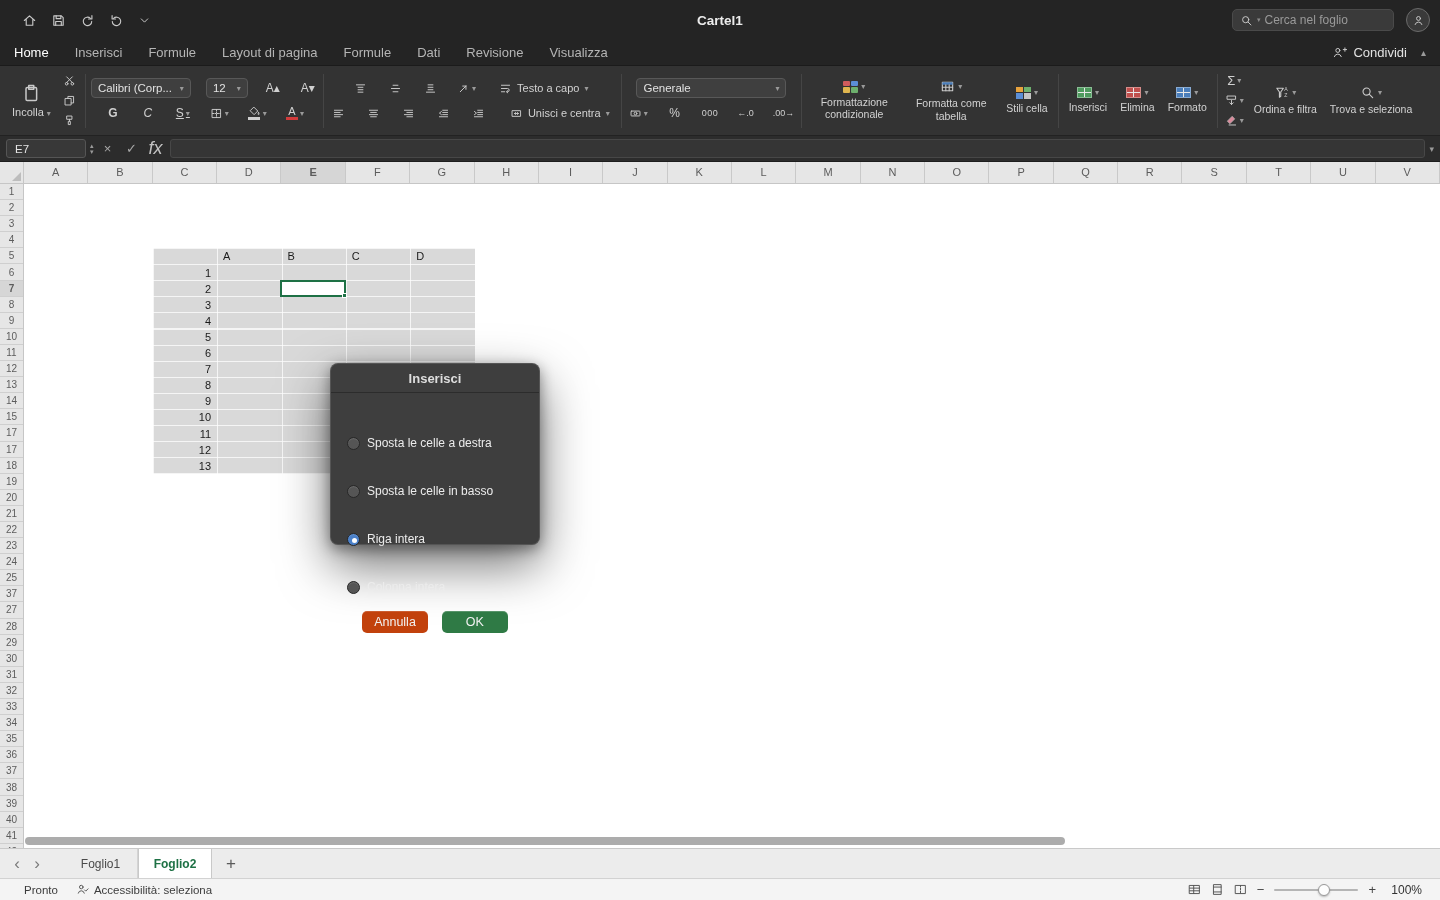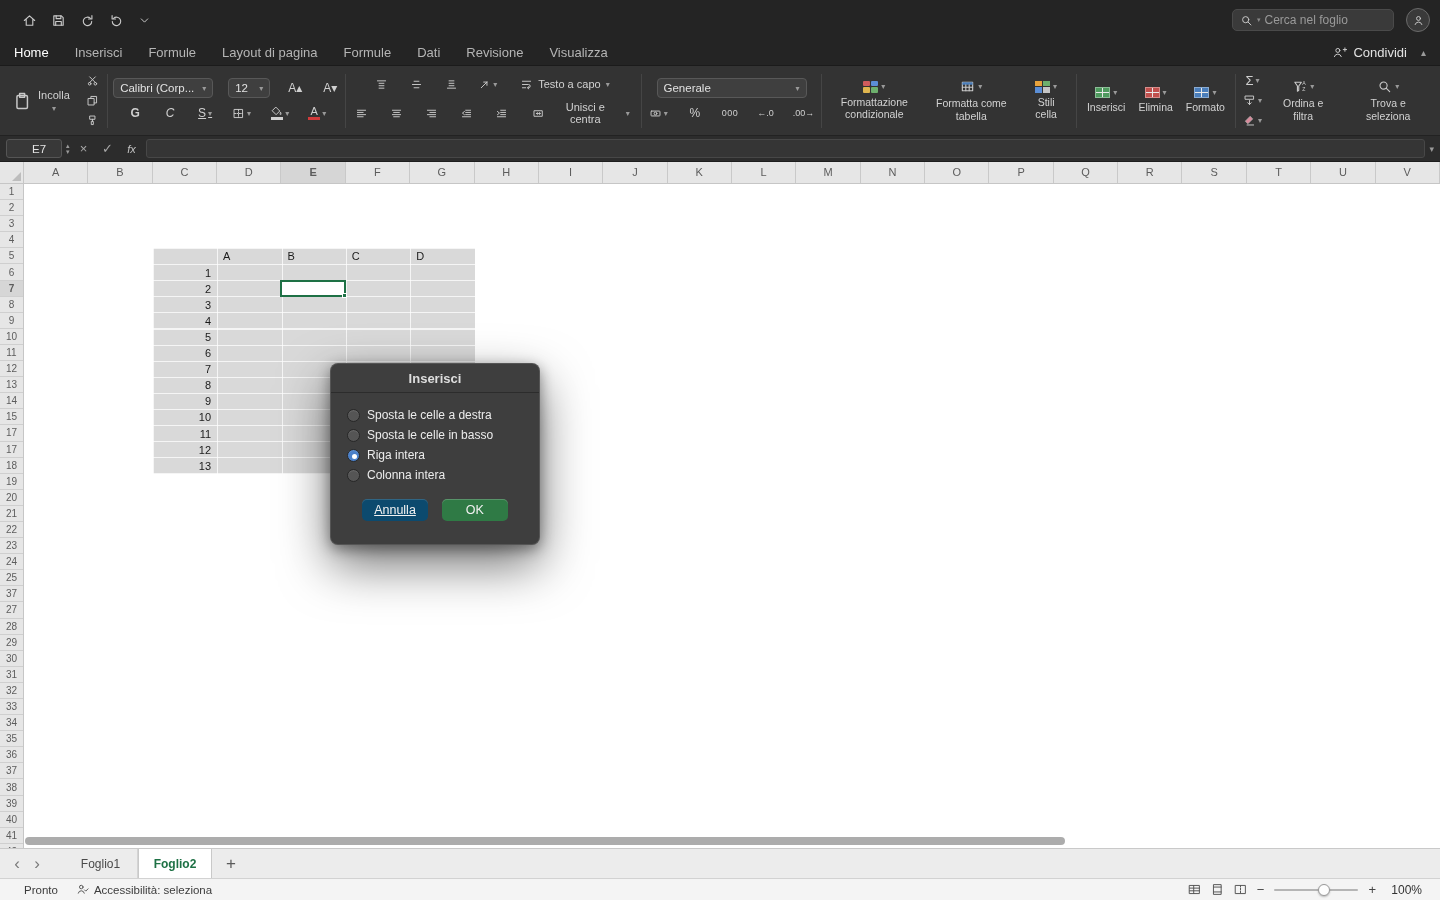--- a/index.html
+++ b/index.html
@@ -27,45 +27,45 @@
   .mtab.active { color:#ffffff; font-weight:normal; }
   .menu-right { margin-left:auto; display:flex; align-items:center; gap:14px; color:#e2e2e2; font-size:13px; }
   .collapse { color:#9a9a9a; font-size:10px; background:none; border:0; }
 
   
   .ribbon { position:absolute; top:66px; left:0; right:0; height:70px; background:#333333; display:flex; align-items:center; padding:0 6px; border-bottom:1px solid #222; }
   .rsep { width:1px; height:54px; background:#454545; margin:0 5px; flex:0 0 1px; }
   .rgroup { display:flex; align-items:center; gap:3px; height:100%; }
   .rcol { display:flex; flex-direction:column; justify-content:center; gap:5px; }
   .rrow { display:flex; align-items:center; gap:15px; }
-  .bigbtn { display:flex; align-items:center; justify-content:center; gap:3px; color:#d2d2d2; font-size:11px; background:none; border:0; padding:2px 6px; }
+  .bigbtn { display:flex; flex-direction:column; align-items:center; justify-content:center; gap:3px; color:#d2d2d2; font-size:11px; background:none; border:0; padding:2px 6px; }
   .minicol { display:flex; flex-direction:column; gap:3px; justify-content:center; }
   .minicol .sq { height:17px; }
   .sq { min-width:20px; height:20px; background:none; border:0; border-radius:3px; color:#d0d0d0; font-size:12px; display:flex; align-items:center; justify-content:center; gap:2px; padding:0 2px; }
   .sq.bold { font-weight:bold; } .sq.italic { font-style:italic; } .sq.under { text-decoration:underline; }
   .dd { color:#9a9a9a; font-size:8px; }
   .rsel { background:#3f3f3f; border:1px solid #585858; border-radius:4px; height:20px; display:flex; align-items:center; justify-content:space-between; padding:0 6px; color:#e2e2e2; font-size:11.5px; gap:6px; white-space:nowrap; }
   .w-fontname { width:100px; } .w-fontsize { width:42px; } .w-numfmt { width:150px; }
   .colorbar { display:flex; flex-direction:column; align-items:center; gap:1px; }
   .colorbar .bar { width:12px; height:3px; }
   .vbtn { display:flex; flex-direction:column; align-items:center; justify-content:center; gap:3px; padding:2px 5px; color:#d2d2d2; font-size:10.5px; line-height:1.15; text-align:center; background:none; border:0; max-width:94px; }
   .vicon { display:flex; align-items:center; gap:3px; }
   .cellsicon { width:15px; height:11px; border:1px solid rgba(255,255,255,.35);
     background-image:linear-gradient(#e8e8e8,#e8e8e8),linear-gradient(#e8e8e8,#e8e8e8);
     background-size:100% 1px,1px 100%; background-position:center,center; background-repeat:no-repeat; }
   .cficon { width:15px; height:12px; display:grid; grid-template-columns:1fr 1fr; grid-template-rows:1fr 1fr; gap:1px; }
   .cficon div { border-radius:1px; }
   .stylesicon { width:15px; height:12px; display:grid; grid-template-columns:1fr 1fr; grid-template-rows:1fr 1fr; gap:1px; }
 
   
   .formulabar { position:absolute; top:136px; left:0; right:0; height:26px; background:#2c2c2c; display:flex; align-items:center; padding:0 6px; gap:4px; border-bottom:1px solid #1d1d1d; }
-  .namebox { width:56px; height:19px; background:#383838; border:1px solid #555; border-radius:3px; color:#e4e4e4; font-size:11.5px; display:flex; align-items:center; padding:0 25px; }
+  .namebox { width:80px; height:19px; background:#383838; border:1px solid #555; border-radius:3px; color:#e4e4e4; font-size:11.5px; display:flex; align-items:center; padding:0 8px; }
   .stepper { display:flex; flex-direction:column; line-height:6px; color:#9a9a9a; font-size:7px; background:none; border:0; }
   .fbtn { background:none; border:0; color:#a8a8a8; font-size:13px; min-width:20px; }
-  .fbtn.fx { font-style:italic; color:#c2c2c2; font-size:11px; }
+  .fbtn.fx { font-style:italic; color:#c2c2c2; font-size:18px; }
   .finput { flex:1; height:19px; background:#353535; border:1px solid #474747; border-radius:3px; }
   .fexpand { background:none; border:0; color:#9a9a9a; font-size:9px; }
 
   
   .sheet { position:absolute; top:162px; left:0; right:0; bottom:52px; overflow:hidden; background:#fff; }
   .corner { position:absolute; top:0; left:0; width:24px; height:22px; background:#e6e6e6; border-right:1px solid #c6c6c6; border-bottom:1px solid #c6c6c6; }
   .corner::after { content:""; position:absolute; right:2px; bottom:2px; border-left:9px solid transparent; border-bottom:9px solid #bdbdbd; }
   .colheads { position:absolute; top:0; left:24px; right:0; height:22px; display:flex; background:#e6e6e6; border-bottom:1px solid #c6c6c6; }
   .colh { flex:0 0 auto; border-right:1px solid #c9c9c9; color:#5c5c5c; font-size:11px; line-height:21px; text-align:center; }
   .colh.hl { background:#d6d6d6; font-weight:bold; }
@@ -80,28 +80,28 @@
                      repeating-linear-gradient(to bottom,rgba(255,255,255,.75) 0 1px,transparent 1px 16.1px); }
   .cellval { position:absolute; font-size:11px; color:#1a1a1a; line-height:16.1px; }
   .activecell { position:absolute; background:#fff; border:2px solid #1e7145; }
   .fillhandle { position:absolute; right:-3px; bottom:-3px; width:5px; height:5px; background:#1e7145; border:1px solid #fff; }
   .hscroll { position:absolute; left:25px; bottom:3px; width:1040px; height:8px; border-radius:4px; background:rgba(70,70,70,.45); }
 
   
   .dialog { position:absolute; left:330px; top:363px; width:210px; height:182px; background:#3e3e3e; border:1px solid rgba(255,255,255,.12); border-radius:8px; box-shadow:0 20px 50px rgba(0,0,0,.55), 0 4px 14px rgba(0,0,0,.4); z-index:50; color:#e8e8e8; }
   .dlg-title { height:29px; display:flex; align-items:center; justify-content:center; font-size:13px; font-weight:bold; color:#dedede; border-bottom:1px solid #2c2c2c; }
   .dlg-body { padding:12px 14px 0 16px; }
-  .dlg-opt { display:flex; align-items:center; gap:7px; height:20px; }
+  .dlg-opt { display:flex; align-items:center; gap:7px; height:20px;margin-top:28px; }
   .radio { width:13px; height:13px; border-radius:50%; background:#555; border:1px solid #272727; box-shadow:inset 0 1px 1px rgba(255,255,255,.12); position:relative; flex:0 0 13px; }
   .radio.sel { background:#4a80c9; }
   .radio.sel::after { content:""; position:absolute; left:4px; top:4px; width:5px; height:5px; border-radius:50%; background:#fff; }
   .dlg-opt span.lbl { font-size:12px; color:#ececec; white-space:nowrap; }
   .dlg-buttons { display:flex; justify-content:center; gap:14px; margin-top:14px; }
   .btn { height:22px; border:0; border-radius:5px; font-size:12.5px; color:#f2f2f2; padding:0 12px; }
-  .btn.cancel { background:#0c4a6e; box-shadow:inset 0 1px 0 rgba(255,255,255,.15);text-decoration:underline; }
+  .btn.cancel { background:#c2410c; box-shadow:inset 0 1px 0 rgba(255,255,255,.15); }
   .btn.ok { background:#2f7a45; min-width:66px; box-shadow:inset 0 1px 0 rgba(255,255,255,.2); }
 
   
   .sheettabs { position:absolute; left:0; right:0; bottom:22px; height:30px; background:#ececec; border-top:1px solid #c9c9c9; display:flex; align-items:center; padding:0 8px; gap:2px; }
   .navarrow { background:none; border:0; color:#7a7a7a; font-size:17px; width:18px; line-height:26px; }
   .tabstrip { display:flex; height:100%; margin-left:16px; }
   .stab { min-width:74px; padding:0 14px; display:flex; align-items:center; justify-content:center; font-size:12px; color:#4a4a4a; background:transparent; border:0; border-right:1px solid #d4d4d4; }
   .stab.active { background:#ffffff; color:#1e7145; font-weight:bold; border-left:1px solid #c9c9c9; border-right:1px solid #c9c9c9; }
   .addsheet { background:none; border:0; color:#5a5a5a; font-size:17px; margin-left:12px; }
 
@@ -147,20 +147,21 @@
             <path d="M3.5 9a4.5 4.5 0 1 0 1.4-3.3"></path>
             <path d="M3.3 2.8V6.4H6.9"></path>
           </svg>
         </button>
       <button class="tbbtn">
           <svg class="ic i13" viewBox="0 0 16 16">
             <path d="M4 6l4 4 4-4"></path>
           </svg>
         </button>
     </div>
+    <div class="tb-title">Cartel1</div>
     <div class="tb-right">
       <div class="searchbox">
         <svg class="ic i13" viewBox="0 0 16 16">
             <circle cx="7" cy="7" r="3.8"></circle>
             <path d="M10 10l3.5 3.5"></path>
           </svg>
         <span class="sdd">▾</span>
         <span class="ph">Cerca nel foglio</span>
       </div>
       <button class="tbbtn avatar">

